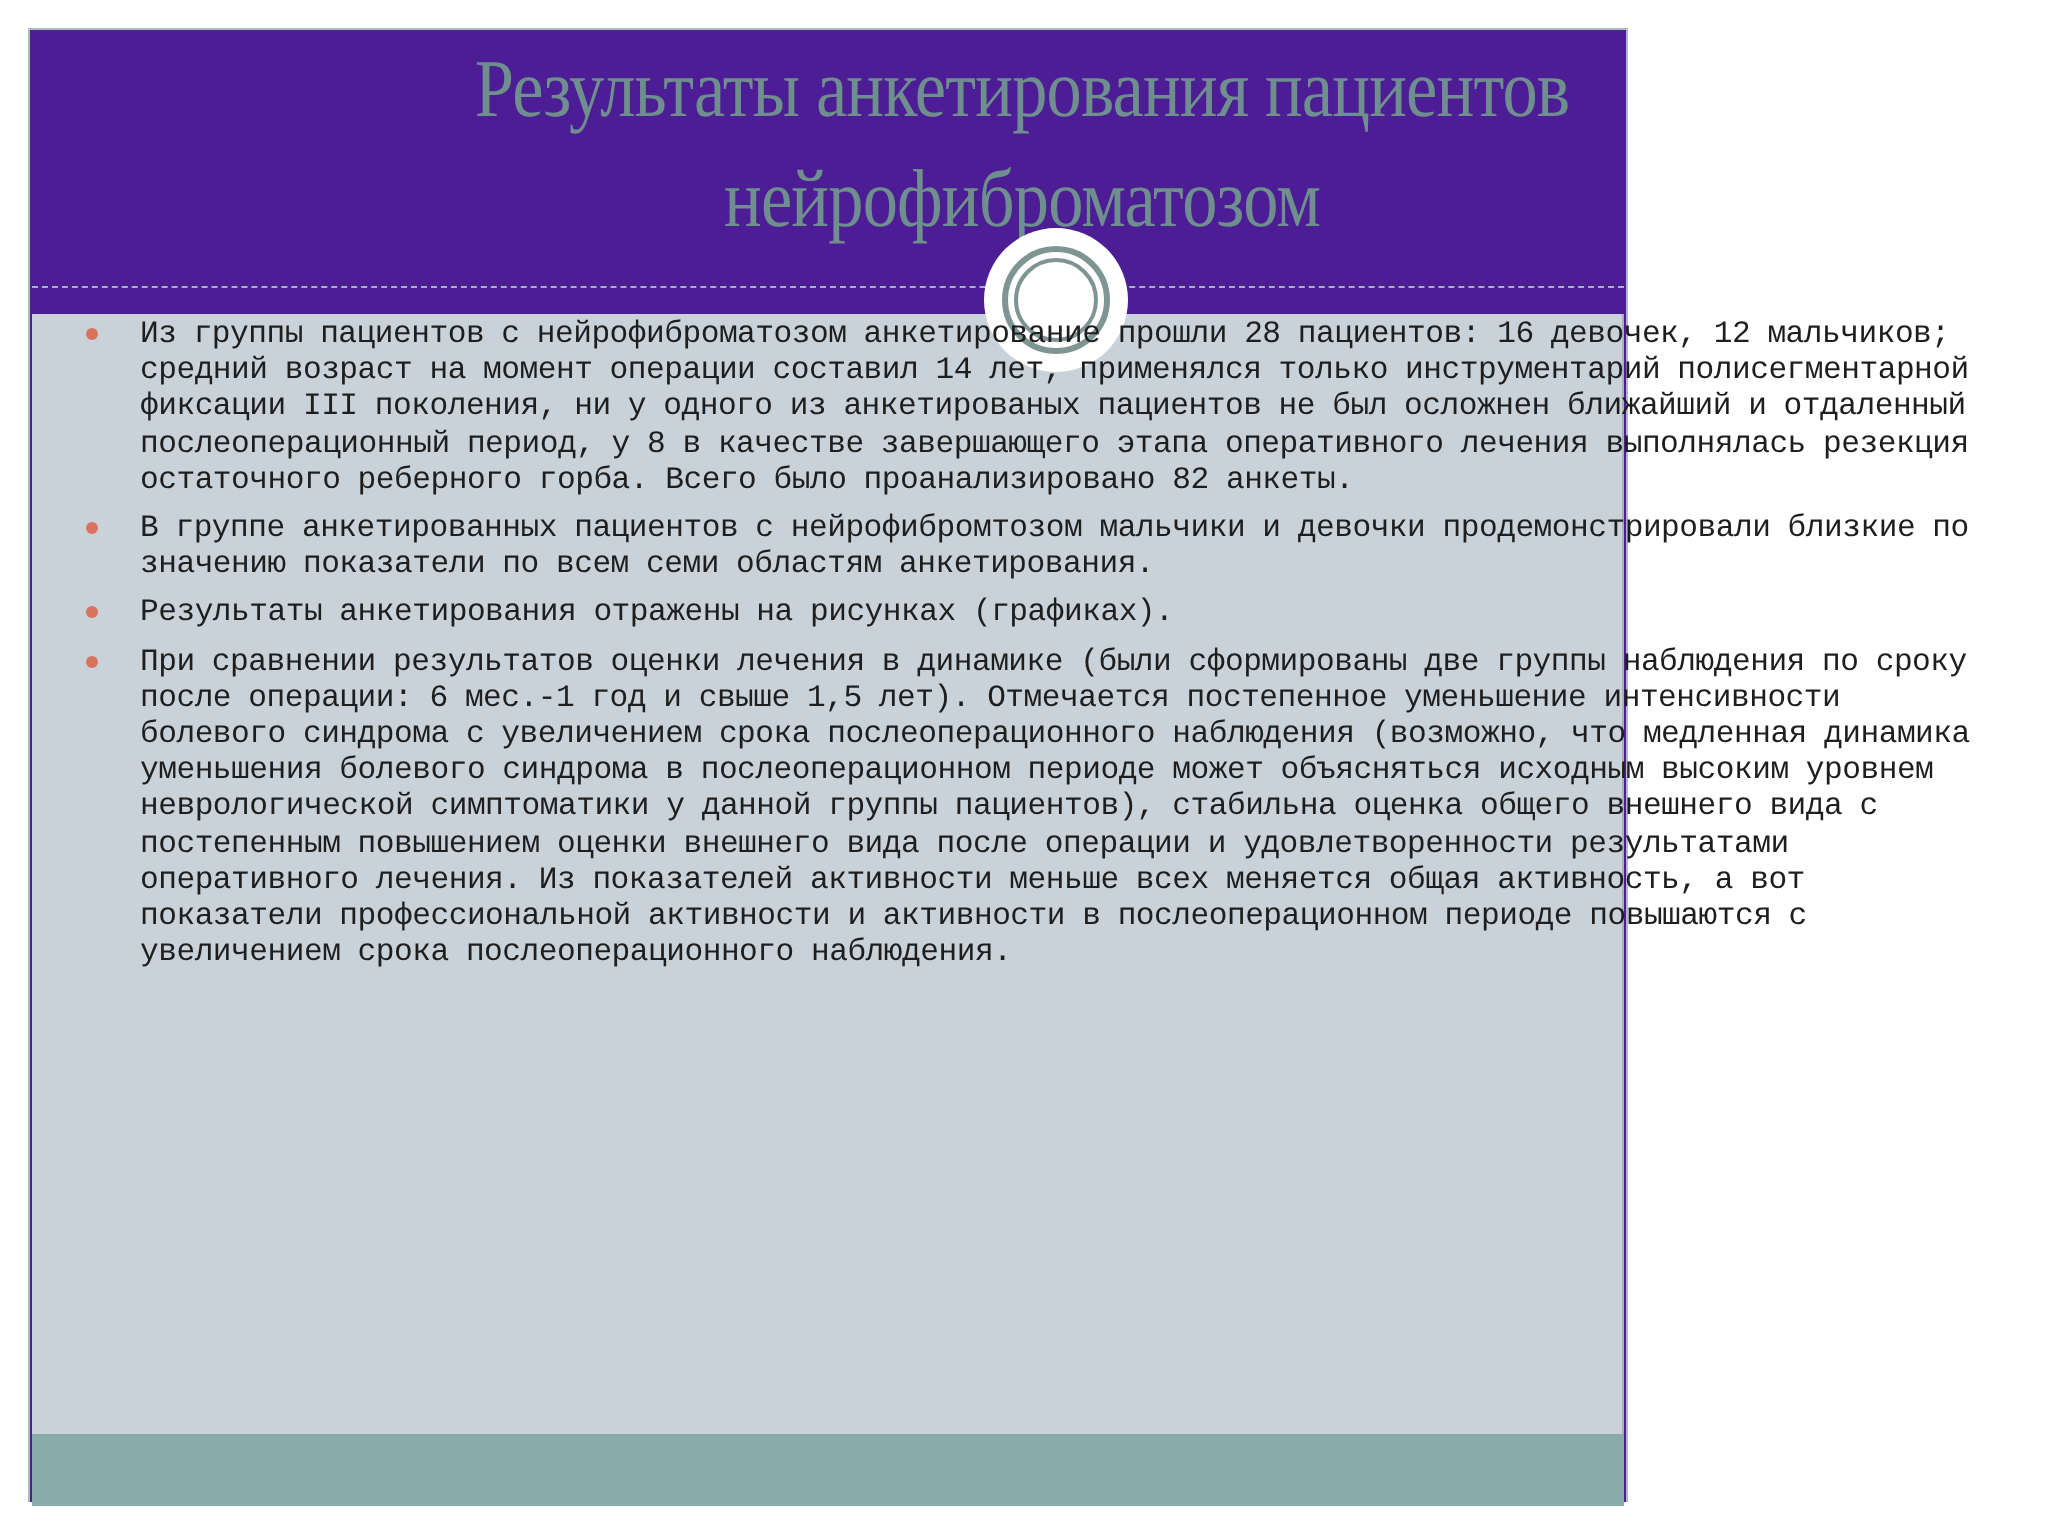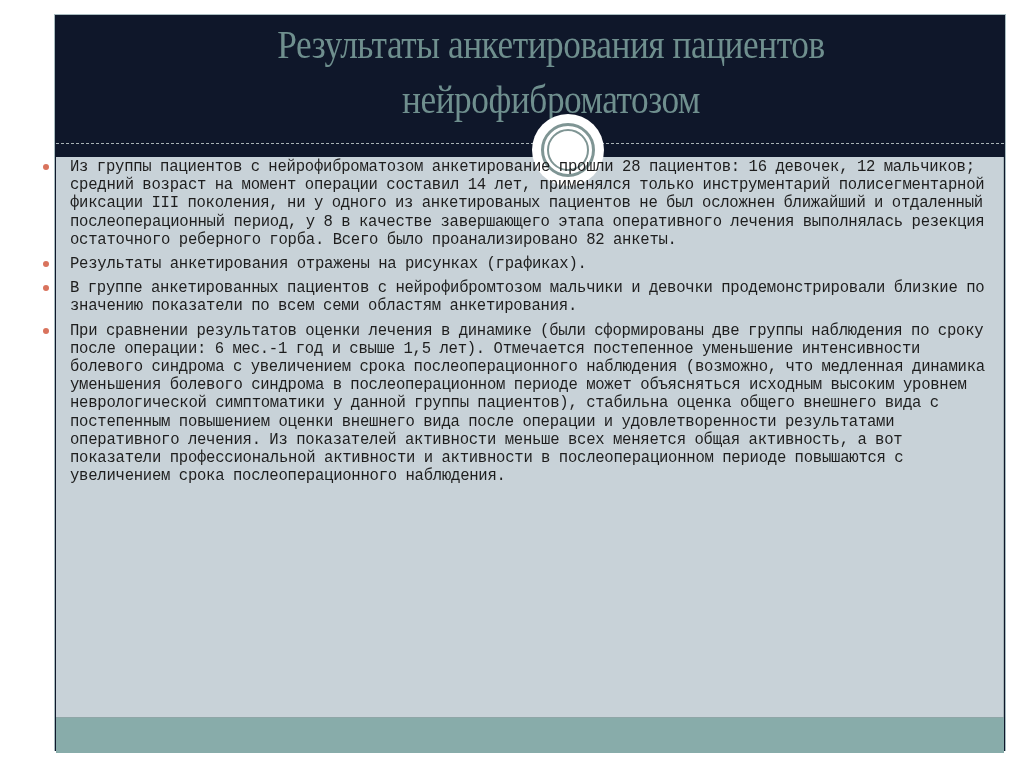--- a/index.html
+++ b/index.html
@@ -11,27 +11,26 @@
       width: 1024px;
       height: 767px;
       position: relative;
       overflow: hidden;
       font-family: "DejaVu Serif", "Liberation Serif", serif;
     }
     .frame {
       position: absolute;
       left: 14px;
       top: 14px;
-      width: 952px;
+      width: 800px;
       height: 737px;
       border: 1px solid #a9bcc0;
       border-bottom: none;
       box-sizing: border-box;
-      background: #0f172a;
-      margin-left: 40px;
+      background: #4c1d95;
     }
     .title {
       position: absolute;
       left: 0;
       top: 0;
       width: 992px;
       text-align: center;
       color: #6f8f8e;
       font-family: "Liberation Serif", "DejaVu Serif", serif;
       font-size: 41px;
@@ -146,23 +145,23 @@
   </div>
 </div>
 
 <ul class="bullets">
   <li class="bullet-item">
     <span class="bullet-dot"></span>
     <span class="bullet-text">Из группы пациентов с нейрофиброматозом анкетирование прошли 28 пациентов: 16 девочек, 12 мальчиков; средний возраст на момент операции составил 14 лет, применялся только инструментарий полисегментарной фиксации III поколения, ни у одного из анкетированых пациентов не был осложнен ближайший и отдаленный послеоперационный период, у 8 в качестве завершающего этапа оперативного лечения выполнялась резекция остаточного реберного горба. Всего было проанализировано 82 анкеты.</span>
   </li>
   <li class="bullet-item">
     <span class="bullet-dot"></span>
-    <span class="bullet-text">Результаты анкетирования отражены на рисунках (графиках).</span>
+    <span class="bullet-text">В группе анкетированных пациентов с нейрофибромтозом мальчики и девочки продемонстрировали близкие по значению показатели по всем семи областям анкетирования.</span>
   </li>
   <li class="bullet-item">
     <span class="bullet-dot"></span>
-    <span class="bullet-text">В группе анкетированных пациентов с нейрофибромтозом мальчики и девочки продемонстрировали близкие по значению показатели по всем семи областям анкетирования.</span>
+    <span class="bullet-text">Результаты анкетирования отражены на рисунках (графиках).</span>
   </li>
   <li class="bullet-item">
     <span class="bullet-dot"></span>
     <span class="bullet-text">При сравнении результатов оценки лечения в динамике (были сформированы две группы наблюдения по сроку после операции: 6 мес.-1 год и свыше 1,5 лет). Отмечается постепенное уменьшение интенсивности болевого синдрома с увеличением срока послеоперационного наблюдения (возможно, что медленная динамика уменьшения болевого синдрома в послеоперационном периоде может объясняться исходным высоким уровнем неврологической симптоматики у данной группы пациентов), стабильна оценка общего внешнего вида с постепенным повышением оценки внешнего вида после операции и удовлетворенности результатами оперативного лечения. Из показателей активности меньше всех меняется общая активность, а вот показатели профессиональной активности и активности в послеоперационном периоде повышаются с увеличением срока послеоперационного наблюдения.</span>
   </li>
 </ul>
 
 </body></html>

